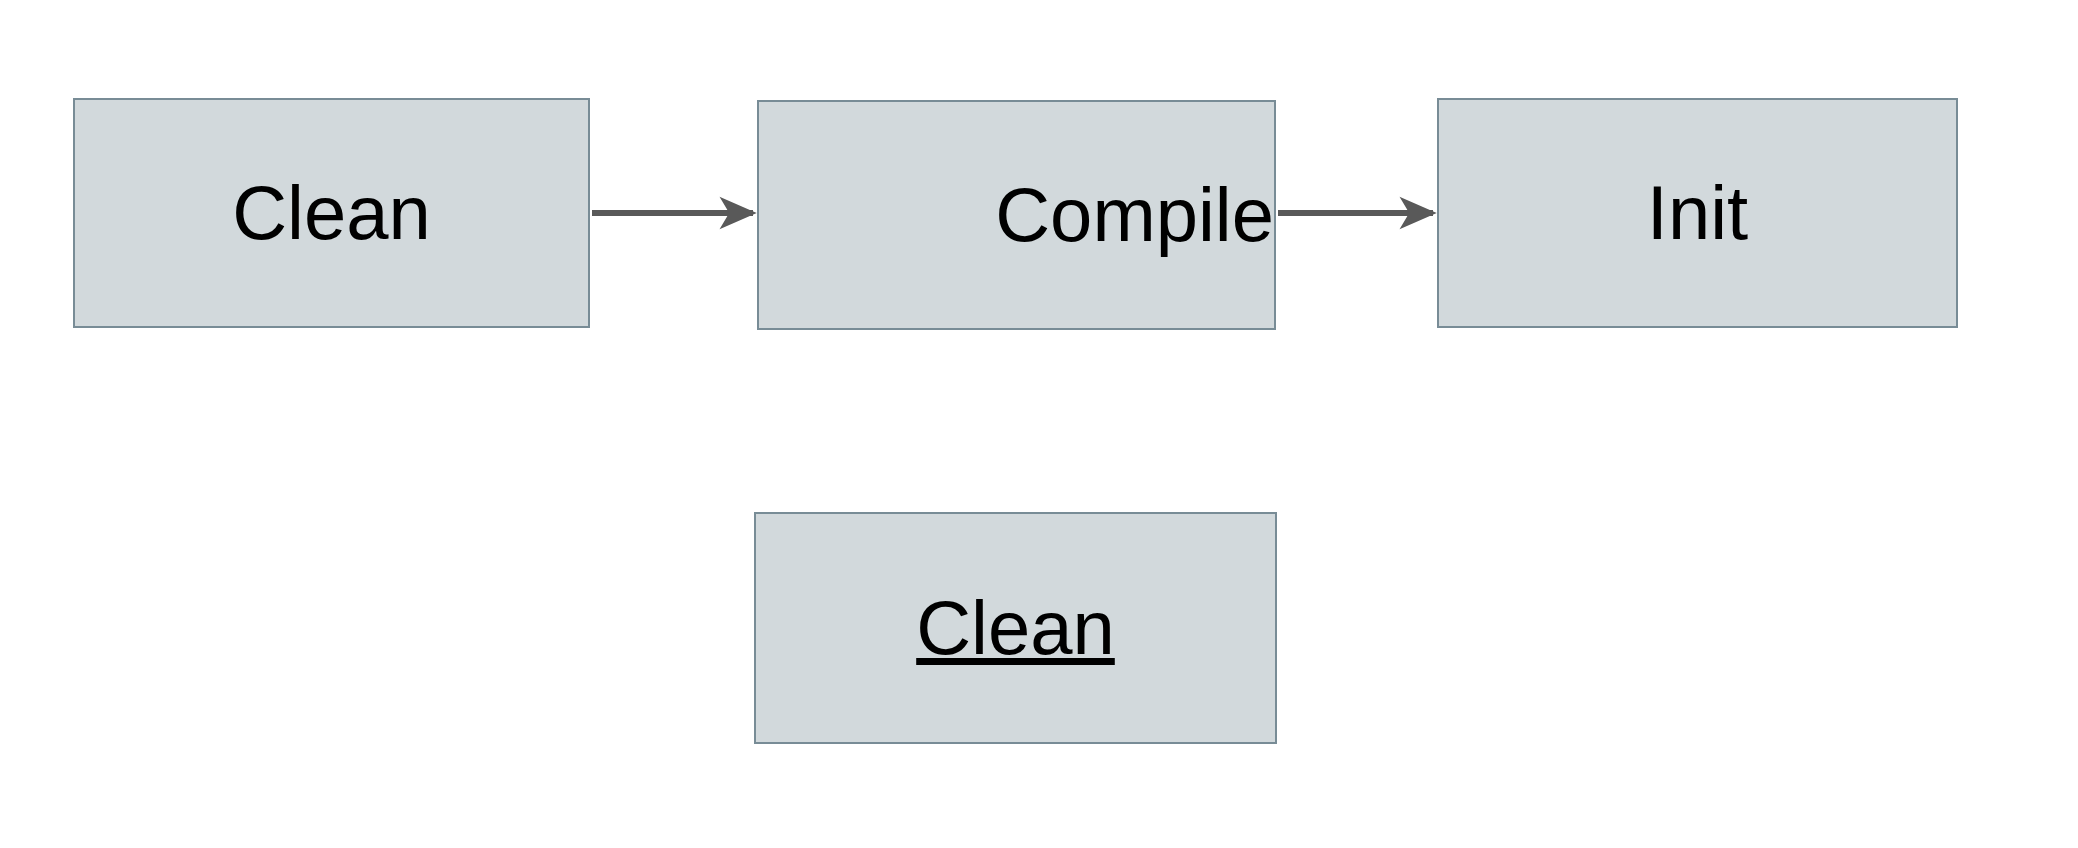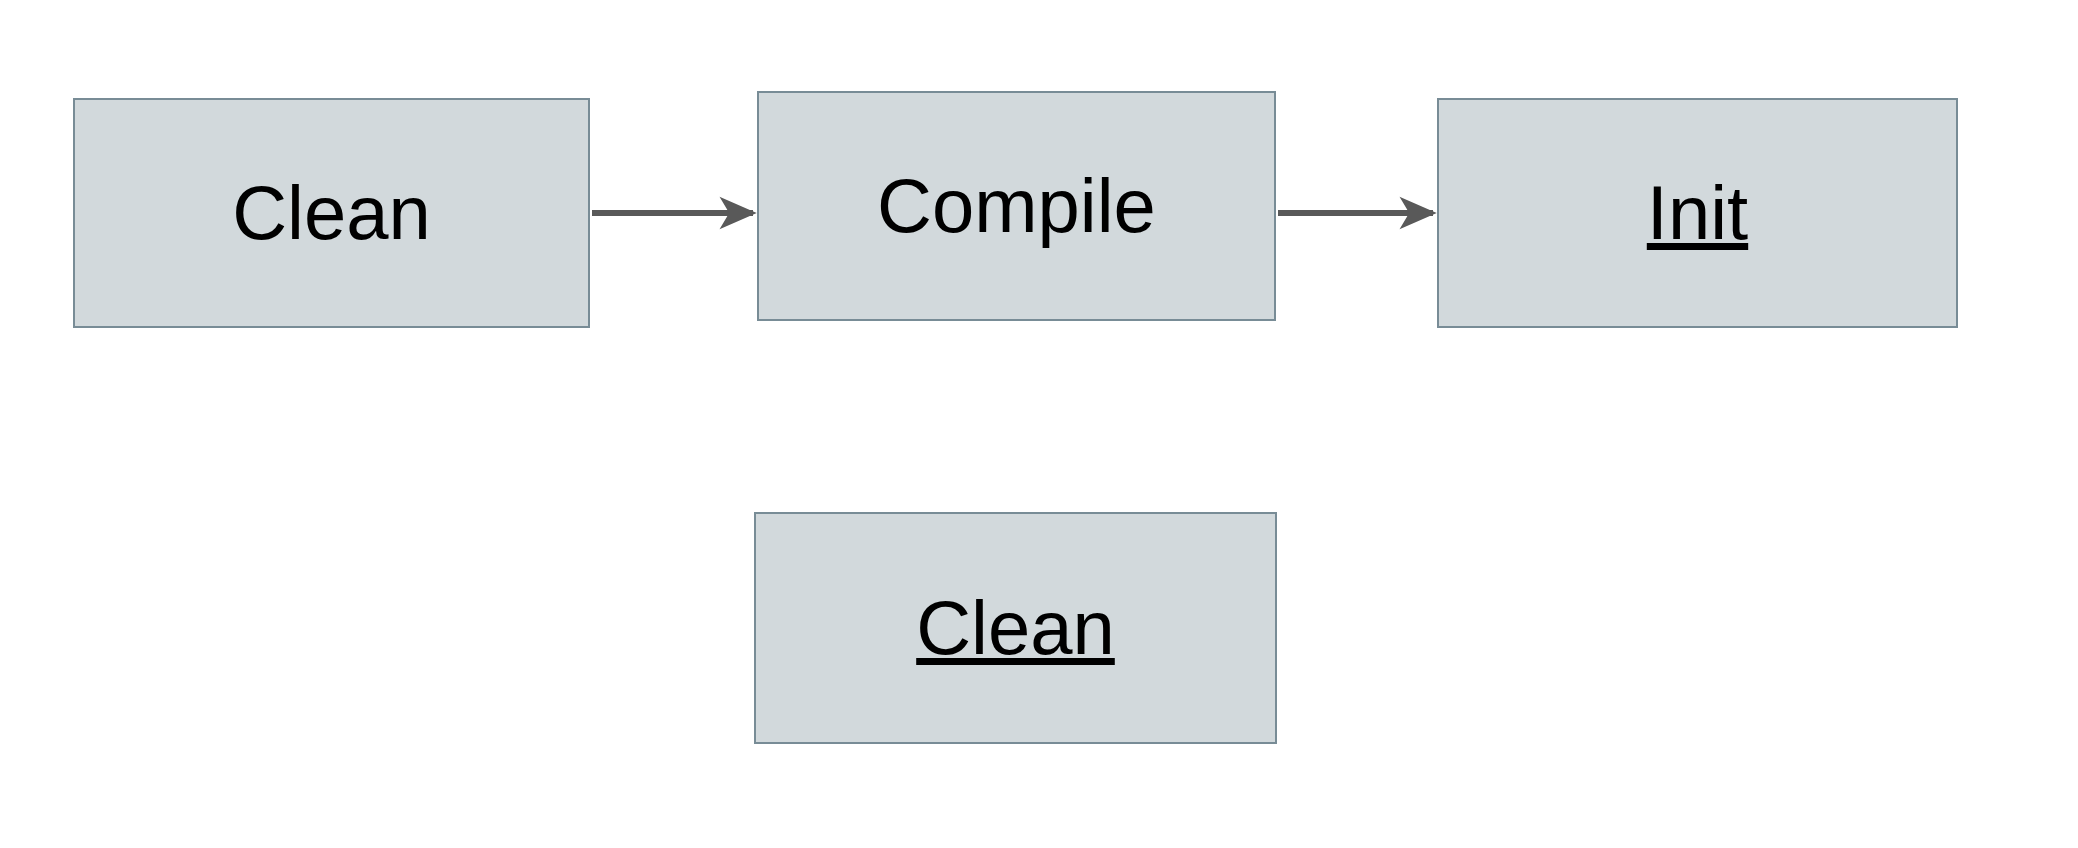--- a/index.html
+++ b/index.html
@@ -27,22 +27,22 @@
     align-items: center;
     justify-content: center;
   }
   .node-label {
     font-size: 76px;
     line-height: 1;
     color: var(--text);
     white-space: nowrap;
   }
   .node-dist    { left: 73px;   top: 98px;  width: 517px; height: 230px; }
-  .node-compile { left: 757px;  top: 91px;  width: 519px; height: 230px; }
-  .node-init    { left: 1437px; top: 98px;  width: 521px; height: 230px; text-decoration: underline; }
+  .node-compile { left: 757px;  top: 100px;  width: 519px; height: 230px; justify-content: flex-end; }
+  .node-init    { left: 1437px; top: 98px;  width: 521px; height: 230px; }
   .node-clean   { left: 754px;  top: 512px; width: 523px; height: 232px; text-decoration: underline; }
   .connector-layer {
     position: absolute;
     left: 0; top: 0;
     width: 2078px;
     height: 848px;
     pointer-events: none;
   }
 </style>
 </head>

